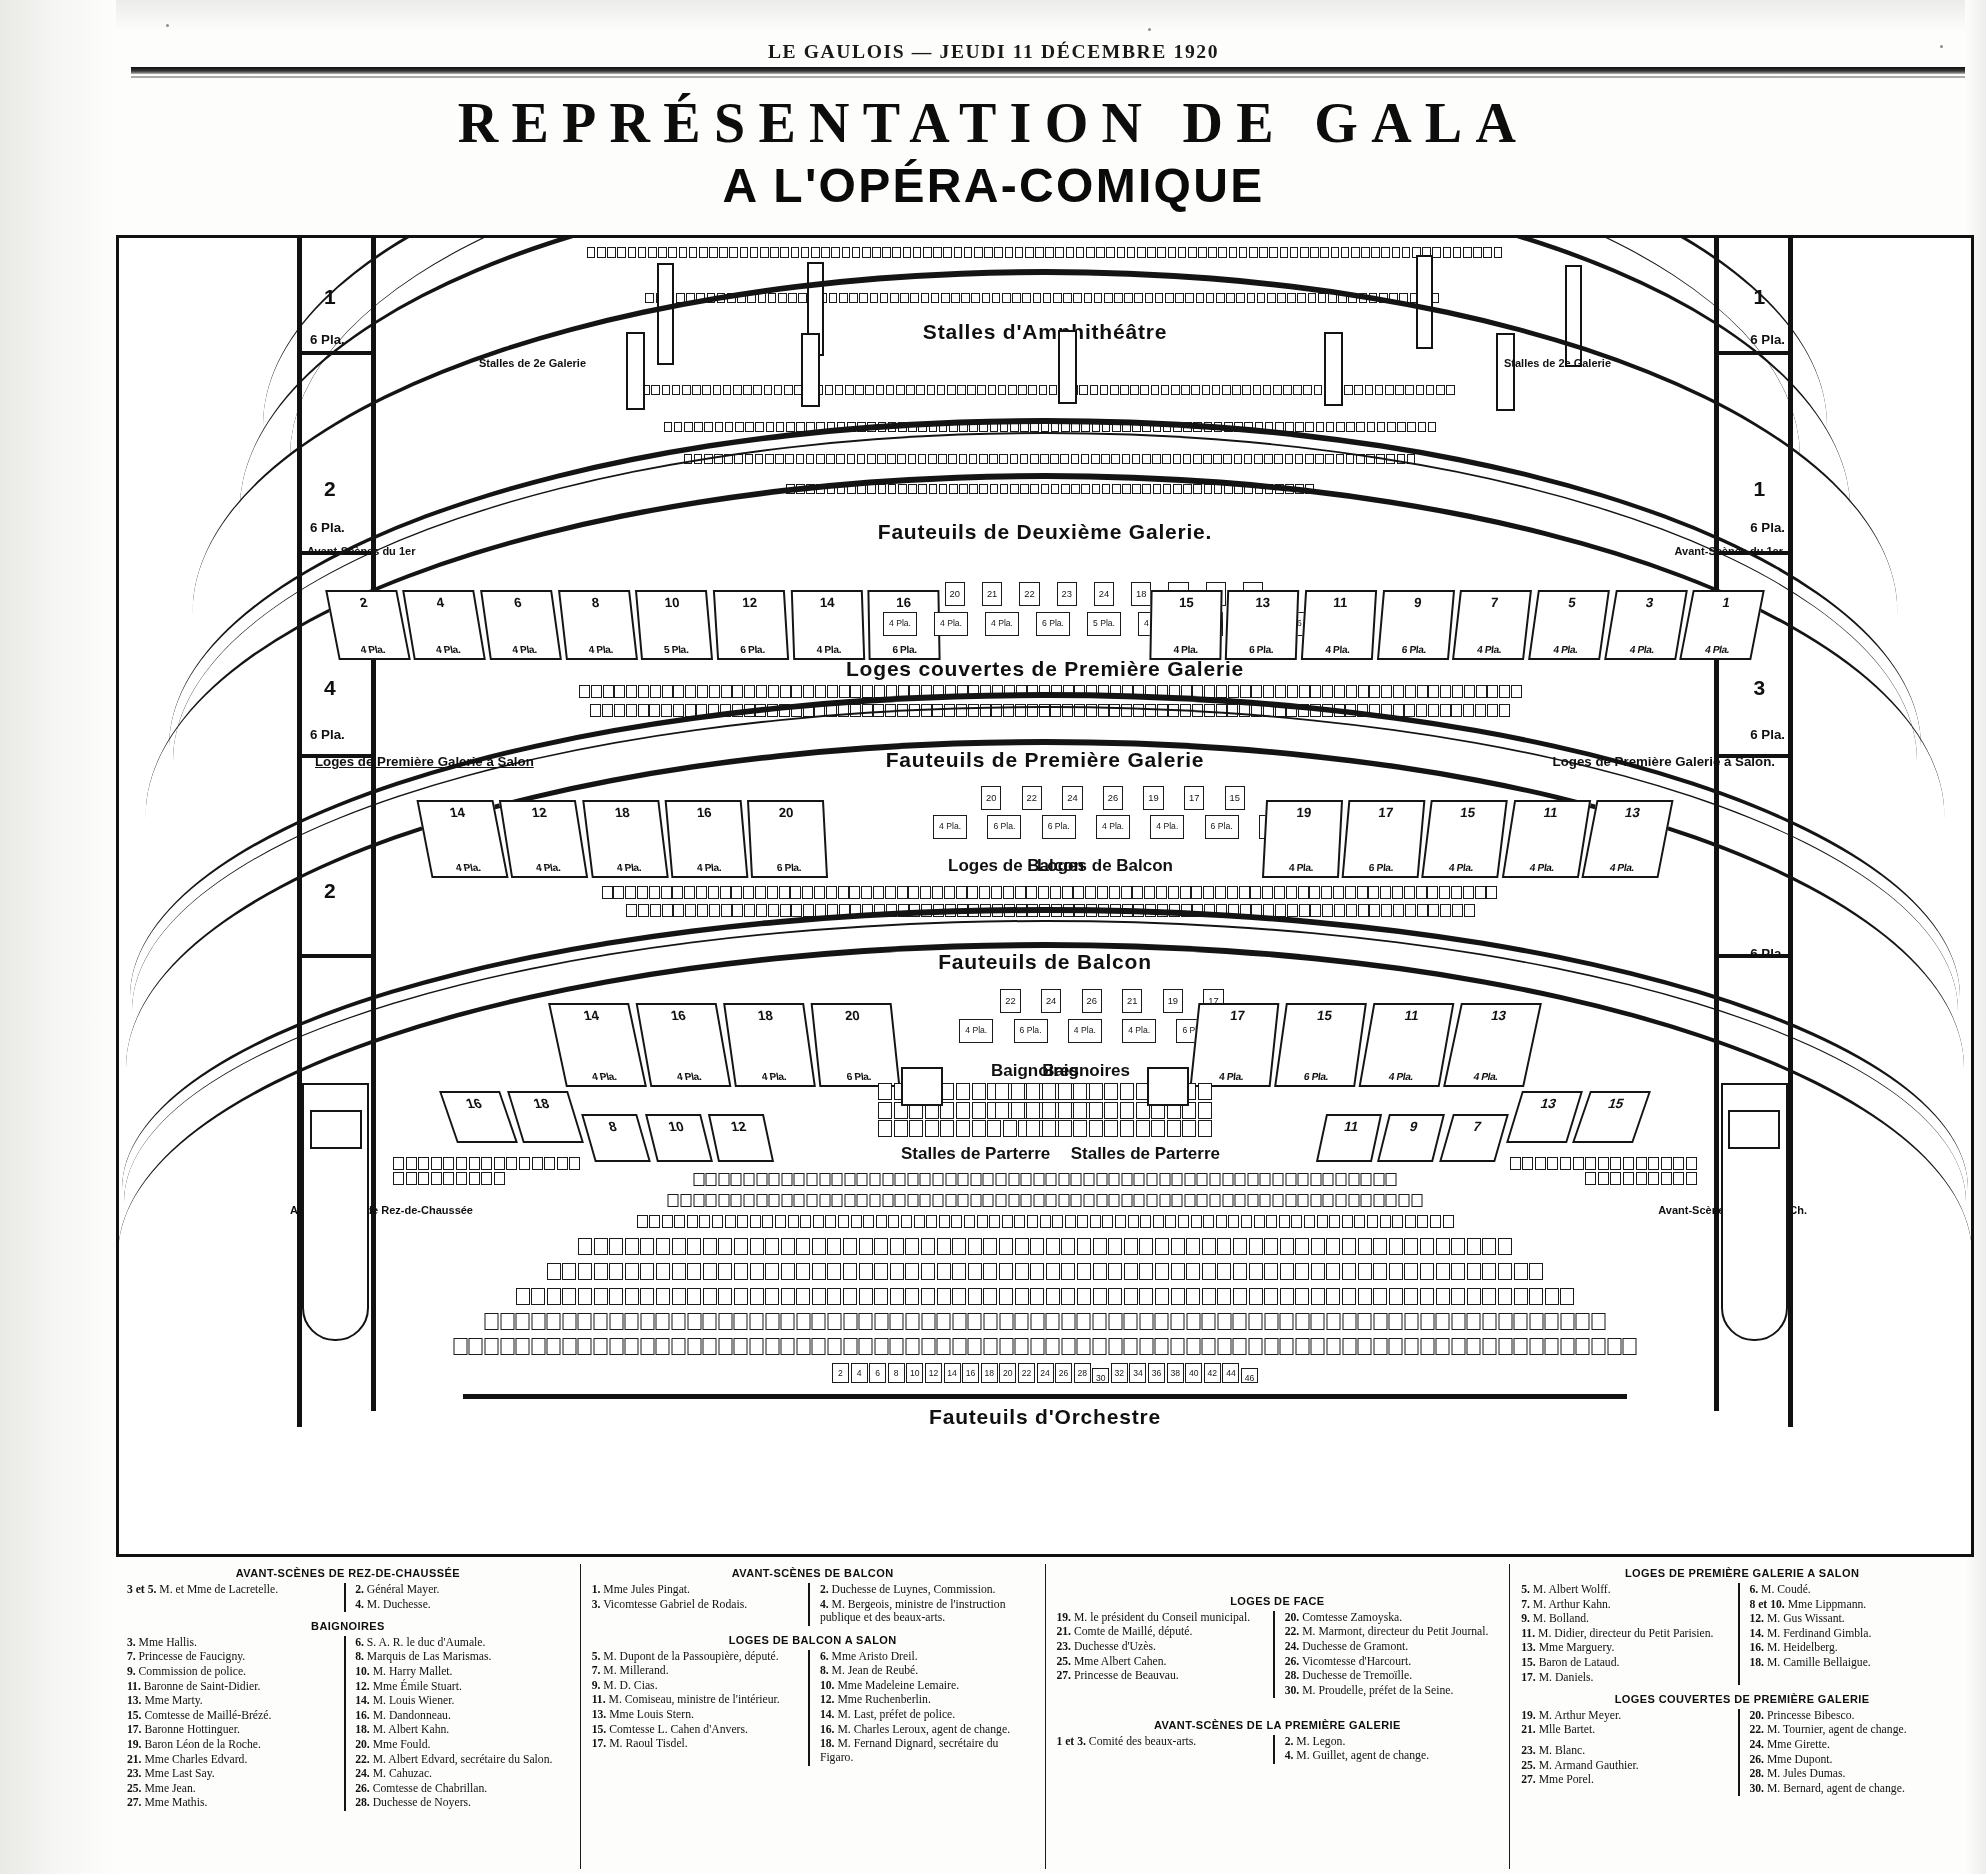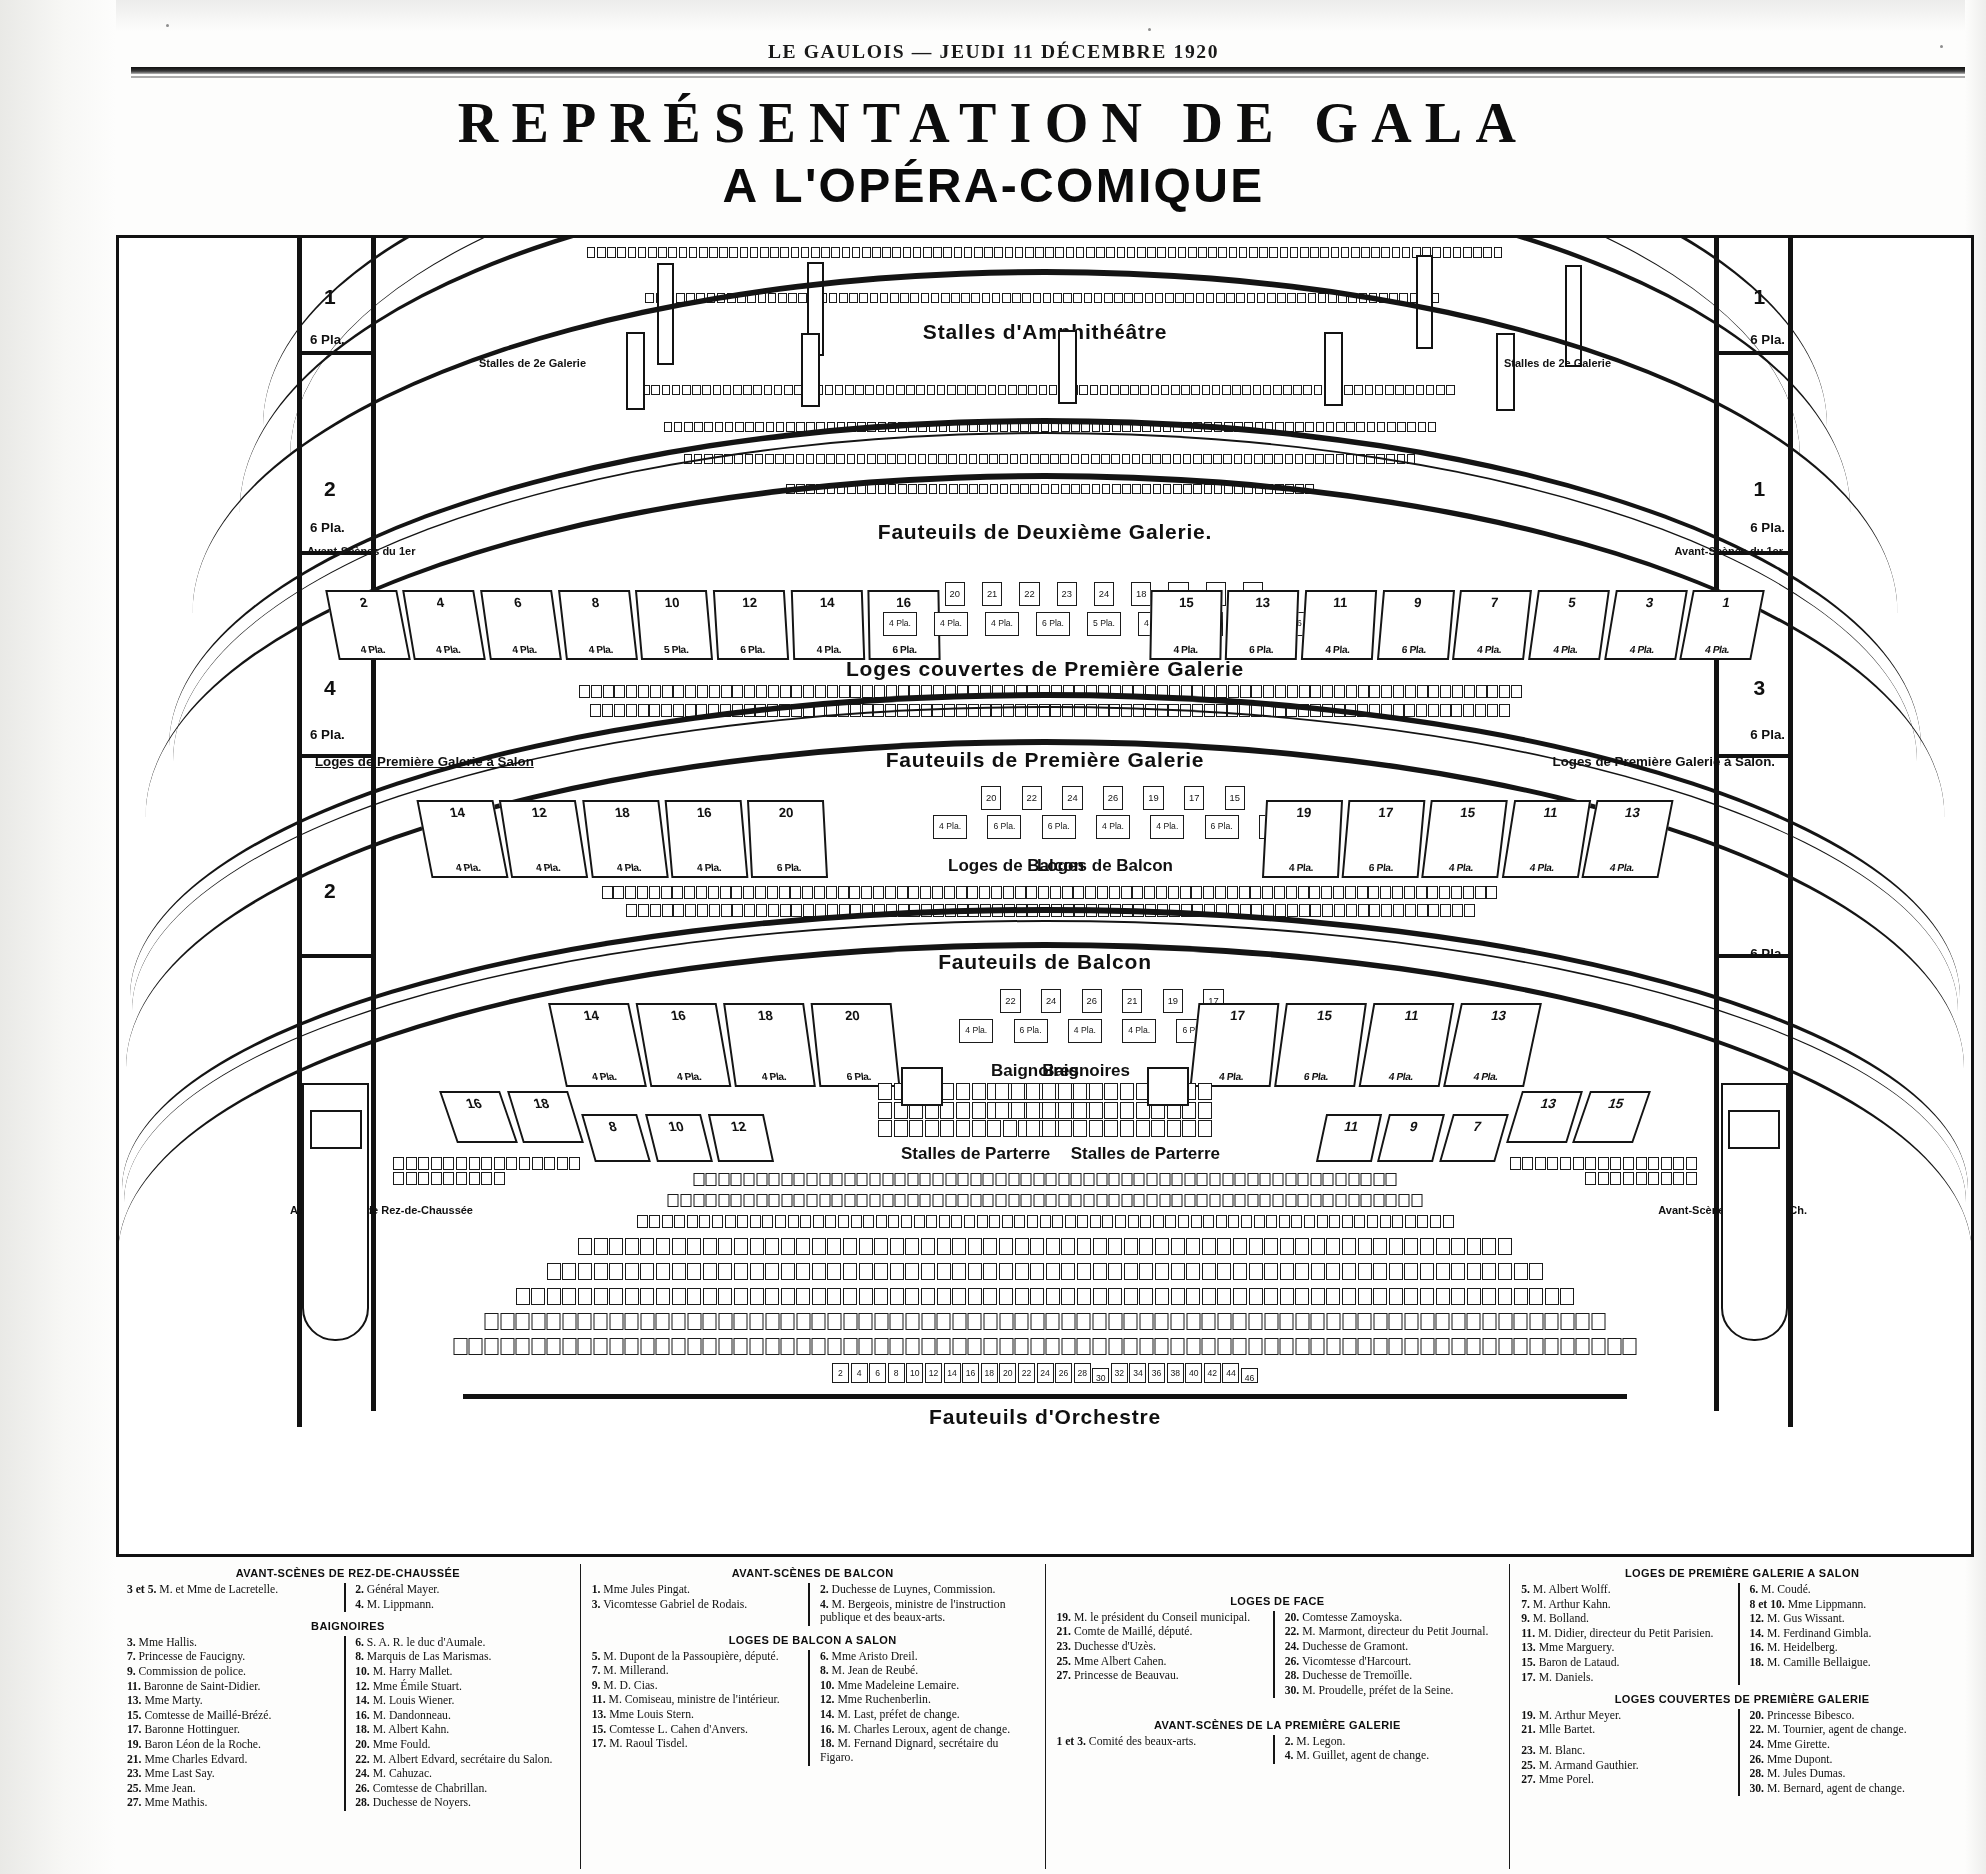--- a/index.html
+++ b/index.html
@@ -2030,21 +2030,21 @@
 
   <div class="lcol">
     <div class="lgroup">
       <div class="lhead">AVANT-SCÈNES DE REZ-DE-CHAUSSÉE</div>
       <div class="lsplit">
         <div class="lhalf">
           <div class="litem"><span class="idx">3 et 5.</span> <span>M. et Mme de Lacretelle.</span></div>
         </div>
         <div class="lhalf">
           <div class="litem"><span class="idx">2.</span> <span>Général Mayer.</span></div>
-          <div class="litem"><span class="idx">4.</span> <span>M. Lippmann.</span></div>
+          <div class="litem"><span class="idx">4.</span> <span>M. Duchesse.</span></div>
         </div>
       </div>
     </div>
     <div class="lgroup">
       <div class="lhead">BAIGNOIRES</div>
       <div class="lsplit">
         <div class="lhalf">
           <div class="litem"><span class="idx">3.</span> <span>Mme Hallis.</span></div>
           <div class="litem"><span class="idx">7.</span> <span>Princesse de Faucigny.</span></div>
           <div class="litem"><span class="idx">9.</span> <span>Commission de police.</span></div>
@@ -2100,21 +2100,21 @@
           <div class="litem"><span class="idx">11.</span> <span>M. Comiseau, ministre de l'intérieur.</span></div>
           <div class="litem"><span class="idx">13.</span> <span>Mme Louis Stern.</span></div>
           <div class="litem"><span class="idx">15.</span> <span>Comtesse L. Cahen d'Anvers.</span></div>
           <div class="litem"><span class="idx">17.</span> <span>M. Raoul Tisdel.</span></div>
         </div>
         <div class="lhalf">
           <div class="litem"><span class="idx">6.</span> <span>Mme Aristo Dreil.</span></div>
           <div class="litem"><span class="idx">8.</span> <span>M. Jean de Reubé.</span></div>
           <div class="litem"><span class="idx">10.</span> <span>Mme Madeleine Lemaire.</span></div>
           <div class="litem"><span class="idx">12.</span> <span>Mme Ruchenberlin.</span></div>
-          <div class="litem"><span class="idx">14.</span> <span>M. Last, préfet de change.</span></div>
+          <div class="litem"><span class="idx">14.</span> <span>M. Last, préfet de police.</span></div>
           <div class="litem"><span class="idx">16.</span> <span>M. Charles Leroux, agent de change.</span></div>
           <div class="litem"><span class="idx">18.</span> <span>M. Fernand Dignard, secrétaire du Figaro.</span></div>
         </div>
       </div>
     </div>
   </div>
 
   <div class="lcol">
     <div class="lgroup">
       <div class="lhead" style="margin-top:31px;">LOGES DE FACE</div>

